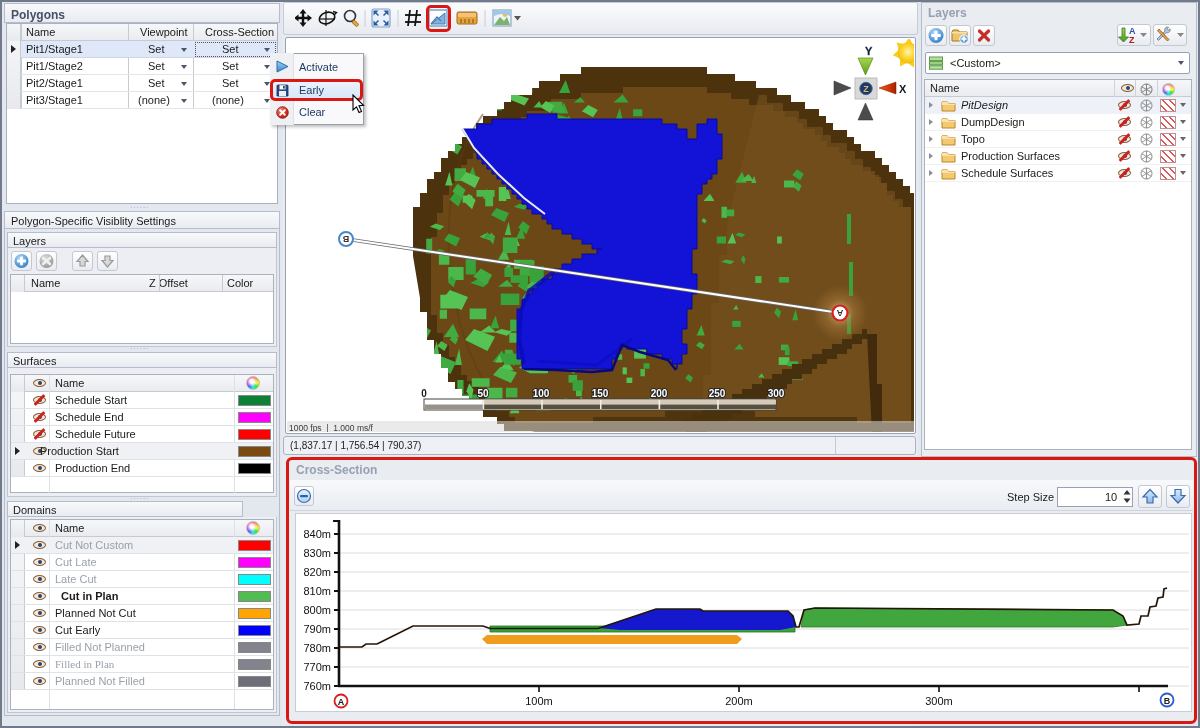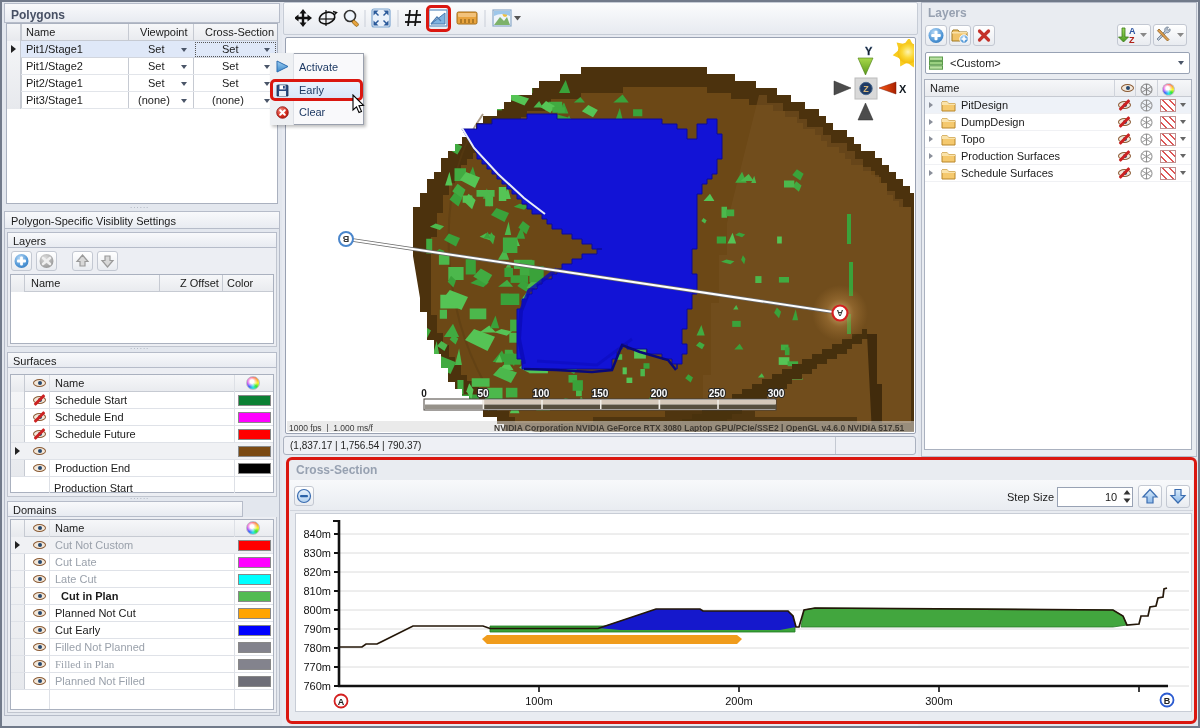--- a/index.html
+++ b/index.html
@@ -108,21 +108,21 @@
 <div class="toolbtn" style="left:72px; top:251px; width:21px; height:20px;"><svg width="19" height="18">
       <path d="M9.5 3 L15 9.5 L12 9.5 L12 14 L7 14 L7 9.5 L4 9.5 Z" fill="#d8d8d8" stroke="#9a9a9a" stroke-width="1.2"></path>
     </svg></div>
 <div class="toolbtn" style="left:97px; top:251px; width:21px; height:20px;"><svg width="19" height="18">
       <path d="M9.5 15 L15 8.5 L12 8.5 L12 4 L7 4 L7 8.5 L4 8.5 Z" fill="#d8d8d8" stroke="#9a9a9a" stroke-width="1.2"></path>
     </svg></div>
 <div class="abs box" style="left:10px; top:274px; width:264px; height:70px;"></div>
 <div class="abs thead" style="left:11px; top:275px; width:262px; height:17px; border-bottom:1px solid #c6cad2;"></div>
 <div class="abs" style="left:11px; top:275px; width:14px; height:17px; background:linear-gradient(#f4f5f7,#e7e9ed); border-right:1px solid #c6cad2;"></div>
 <div class="abs" style="left:31px; top:277px;">Name</div>
-<div class="abs" style="left:180px; top:277px;">Z Offset</div>
+<div class="abs" style="left:149px; top:277px;">Z Offset</div>
 <div class="abs" style="left:227px; top:277px;">Color</div>
 <div class="abs" style="left:159px; top:275px; width:1px; height:17px; background:#c6cad2;"></div>
 <div class="abs" style="left:222px; top:275px; width:1px; height:17px; background:#c6cad2;"></div>
 <div class="abs" style="left:130px; top:346px; width:24px; height:3px; color:#98a0ae; font-size:8px; letter-spacing:1px; line-height:2px;">......</div>
 
 <div class="abs ghead" style="left:7px; top:352px; width:270px; height:16px;">
     <span style="position:absolute; left:5px; top:2px;">Surfaces</span>
   </div>
 <div class="abs" style="left:7px; top:368px; width:270px; height:129px; border:1px solid #c0c5cf; border-top:none; background:#eceef3;"></div>
 <div class="abs box" style="left:10px; top:374px; width:264px; height:119px;"></div>
@@ -162,21 +162,21 @@
     <span class="o"></span>
     <span class="p"></span>
   </div>
 <div class="abs eye" style="left:33px; top:464px;">
     <span class="o"></span>
     <span class="p"></span>
   </div>
 <div class="abs" style="left:55px; top:394px;">Schedule Start</div>
 <div class="abs" style="left:55px; top:411px;">Schedule End</div>
 <div class="abs" style="left:55px; top:428px;">Schedule Future</div>
-<div class="abs" style="left:54px; top:445px;margin-top:37px;">Production Start</div>
+<div class="abs" style="left:40px; top:445px;">Production Start</div>
 <div class="abs" style="left:55px; top:462px;">Production End</div>
 <div class="abs" style="left:236px; top:393px; width:37px; height:15px;">
     <span class="swatch" style="background:#0c8034;"></span>
   </div>
 <div class="abs" style="left:236px; top:410px; width:37px; height:15px;">
     <span class="swatch" style="background:#ff00ff;"></span>
   </div>
 <div class="abs" style="left:236px; top:427px; width:37px; height:15px;">
     <span class="swatch" style="background:#ff0000;"></span>
   </div>
@@ -640,21 +640,20 @@
           <stop offset="0" stop-color="#fdf4b0"></stop>
           <stop offset="0.55" stop-color="#fbd93a"></stop>
           <stop offset="1" stop-color="#f4c010"></stop>
         </radialGradient>
       </defs>
       <polygon points="635.8,18.6 628.1,20.6 626.7,28.4 620.3,23.6 613.2,27.4 613.0,19.4 605.7,16.3 611.8,11.1 609.6,3.4 617.5,5.0 622.2,-1.5 625.8,5.6 633.8,5.3 630.6,12.6" fill="#f8cc20"></polygon>
       <circle cx="621" cy="14" r="10.5" fill="url(#sun)"></circle>
 </svg>
 <div class="abs" style="left:0px; top:382px; width:627px; height:11px; background:rgba(216,216,216,0.55);"></div>
 <div class="abs" style="left:2px; top:384px; font-size:8.5px; color:#3a3a3a;">1000 fps&nbsp; |&nbsp; 1.000 ms/f</div>
-<div class="abs" style="left:207px; top:384px; font-size:8.5px; font-weight:bold; color:#3f3a33;">NVIDIA Corporation NVIDIA GeForce RTX 3080 Laptop GPU/PCIe/SSE2 | OpenGL v4.6.0 NVIDIA 517.51</div>
 </div>
 
 <div class="abs" style="left:283px; top:436px; width:633px; height:19px; background:#eef0f5; border:1px solid #aab1bf; border-radius:3px;"></div>
 <div class="abs" style="left:835px; top:437px; width:1px; height:17px; background:#c4c9d2;"></div>
 <div class="abs" style="left:290px; top:440px; color:#222; font-size:10px;">(1,837.17 | 1,756.54 | 790.37)</div>
 
 <div class="abs" style="left:270px; top:53px; width:94px; height:72px; background:#f9f9fb; border:1px solid #9aa0ad; box-shadow:2px 2px 3px rgba(0,0,0,0.25);"></div>
 <div class="abs" style="left:270px; top:53px; width:24px; height:72px; background:#eef0f3; border-right:1px solid #dde0e6;"></div>
 <div class="abs" style="left:276px; top:60px;"><svg width="13" height="13">
       <path d="M1 1 L12 6.5 L1 12 Z" fill="url(#pg)" stroke="#2a6cb0" stroke-width="1"></path>
@@ -765,21 +764,21 @@
 <div class="abs cwheel" style="left:1162px; top:83px; width:13px; height:13px;"></div>
 <div class="abs" style="left:1114px; top:80px; width:1px; height:17px; background:#cfd3db;"></div>
 <div class="abs" style="left:1135px; top:80px; width:1px; height:17px; background:#cfd3db;"></div>
 <div class="abs" style="left:1157px; top:80px; width:1px; height:17px; background:#cfd3db;"></div>
 <div class="abs" style="left:925px; top:97px; width:266px; height:17px; background:#eef2f8;border-bottom:1px solid #f0f1f4;"></div>
 <div class="abs" style="left:929px; top:102px; width:0; height:0; border-left:4px solid #8a8f9a; border-top:3.5px solid transparent; border-bottom:3.5px solid transparent;"></div>
 <div class="abs" style="left:941px; top:99px;"><svg width="15" height="13">
       <path d="M1 3 L1 12 L14 12 L14 4.5 L7.5 4.5 L6 2.5 L2 2.5 Z" fill="#f5c96e" stroke="#b8862a" stroke-width="1"></path>
       <path d="M1 6 L14 6 L14 4.5 L7.5 4.5 L6 2.5 L2 2.5 L1 3 Z" fill="#fae3aa"></path>
     </svg></div>
-<div class="abs" style="left:961px; top:99px;">PitDesign</div>
+<div class="abs" style="left:961px; top:99px;font-style:italic;">PitDesign</div>
 <div class="abs eye" style="left:1118px; top:101px;">
     <span class="o"></span>
     <span class="p"></span>
     <span class="s"></span>
   </div>
 <div class="abs" style="left:1140px; top:99px;"><svg width="13" height="13">
       <circle cx="6.5" cy="6.5" r="5.5" fill="none" stroke="#888" stroke-width="1"></circle>
       <g stroke="#888" stroke-width="0.9">
         <line x1="6.5" y1="1" x2="6.5" y2="12"></line>
         <line x1="1.7" y1="3.7" x2="11.3" y2="9.3"></line>

